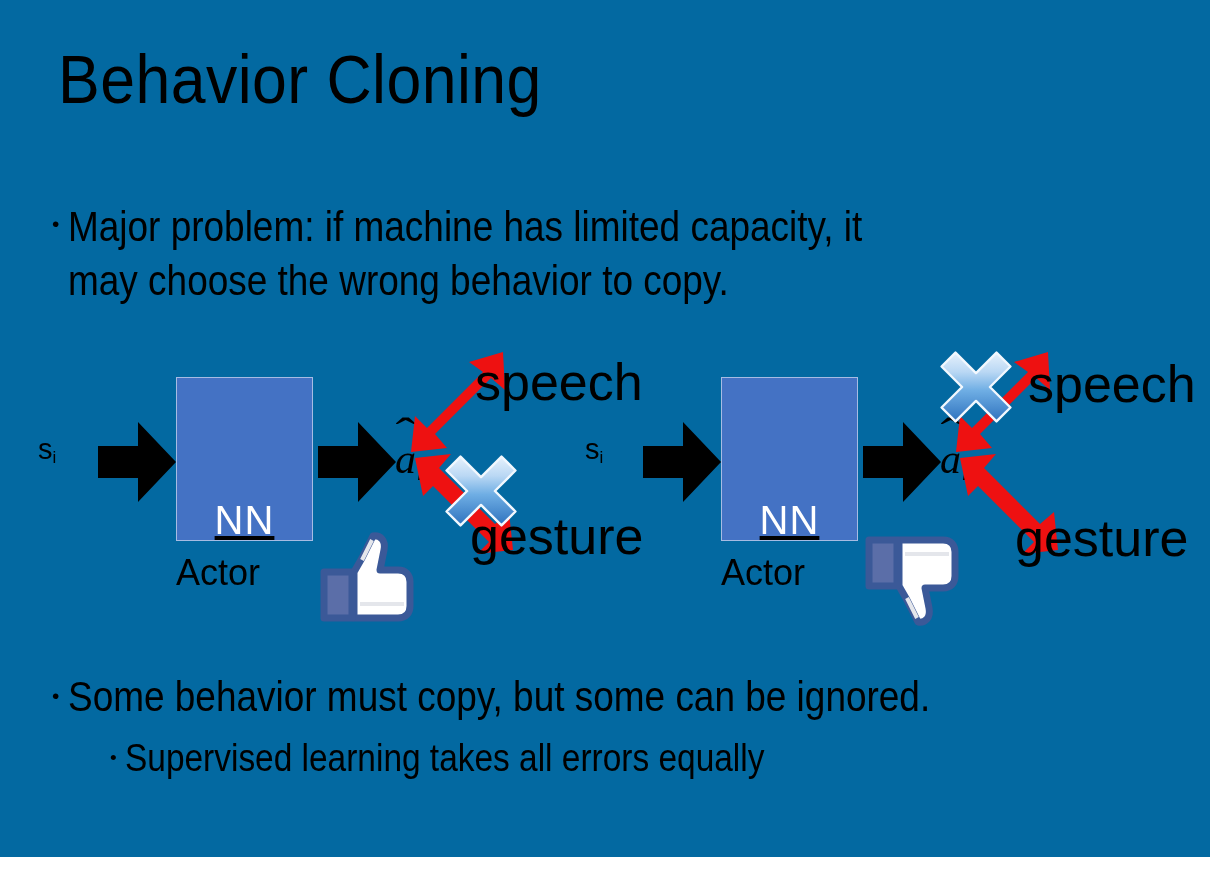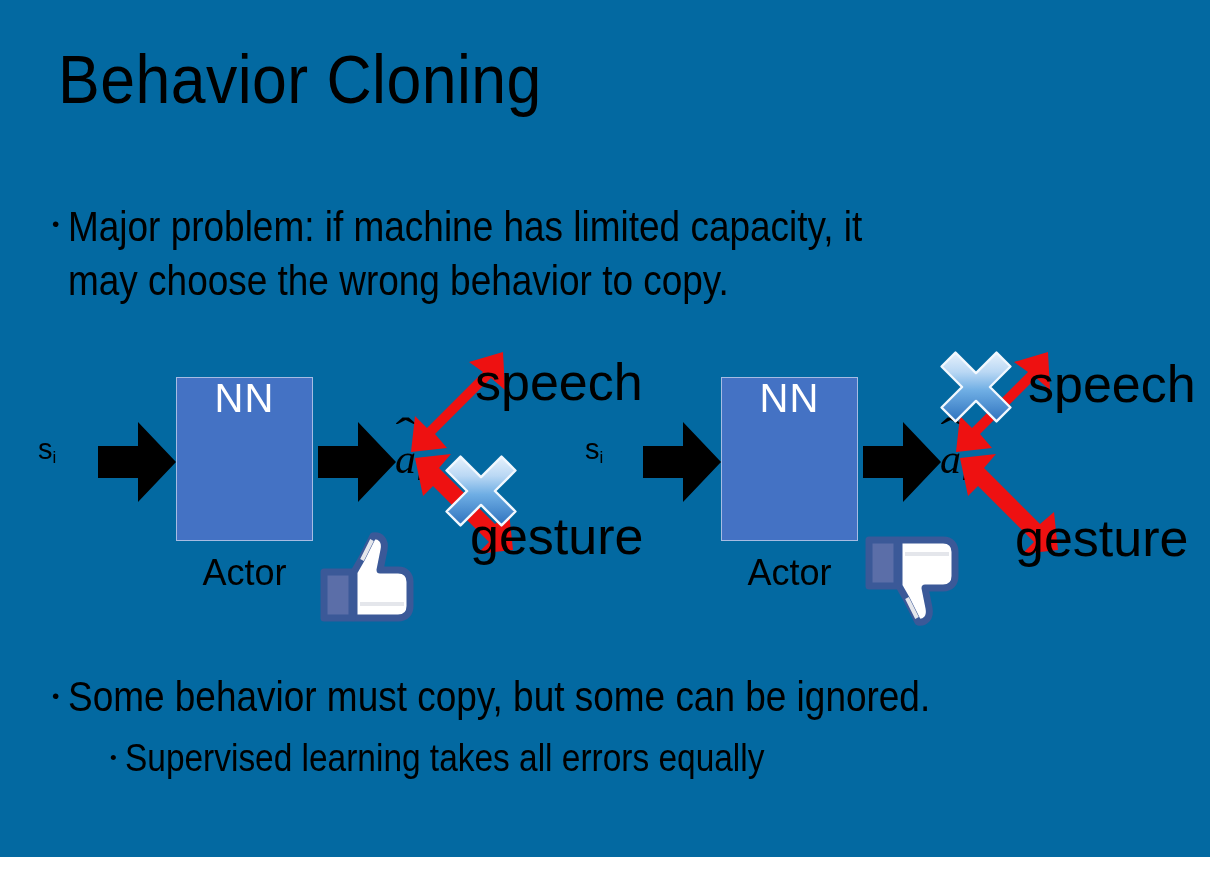--- a/index.html
+++ b/index.html
@@ -108,36 +108,36 @@
     height: 84px;
   }
   .block-arrow svg { display: block; width: 100%; height: 100%; }
 
   .nn-box {
     position: absolute;
     background: #4472C4;
     border: 1.5px solid #A7BCE3;
     box-sizing: border-box;
     display: flex;
-    align-items: flex-start;
+    align-items: flex-end;
     justify-content: center;
+    text-decoration: underline;
   }
   .nn-label {
     color: #ffffff;
     font-family: "Liberation Sans", sans-serif;
     font-size: 40px;
     letter-spacing: 1px;
     line-height: 1;
   }
   .actor-label {
     position: absolute;
     font-family: "Liberation Sans", sans-serif;
     font-size: 36px;
     color: #000;
-    text-align: center;
     line-height: 1;
   }
 
   .action-label {
     position: absolute;
     font-family: "Liberation Serif", serif;
     font-style: italic;
     font-size: 42px;
     color: #000;
     line-height: 1;

